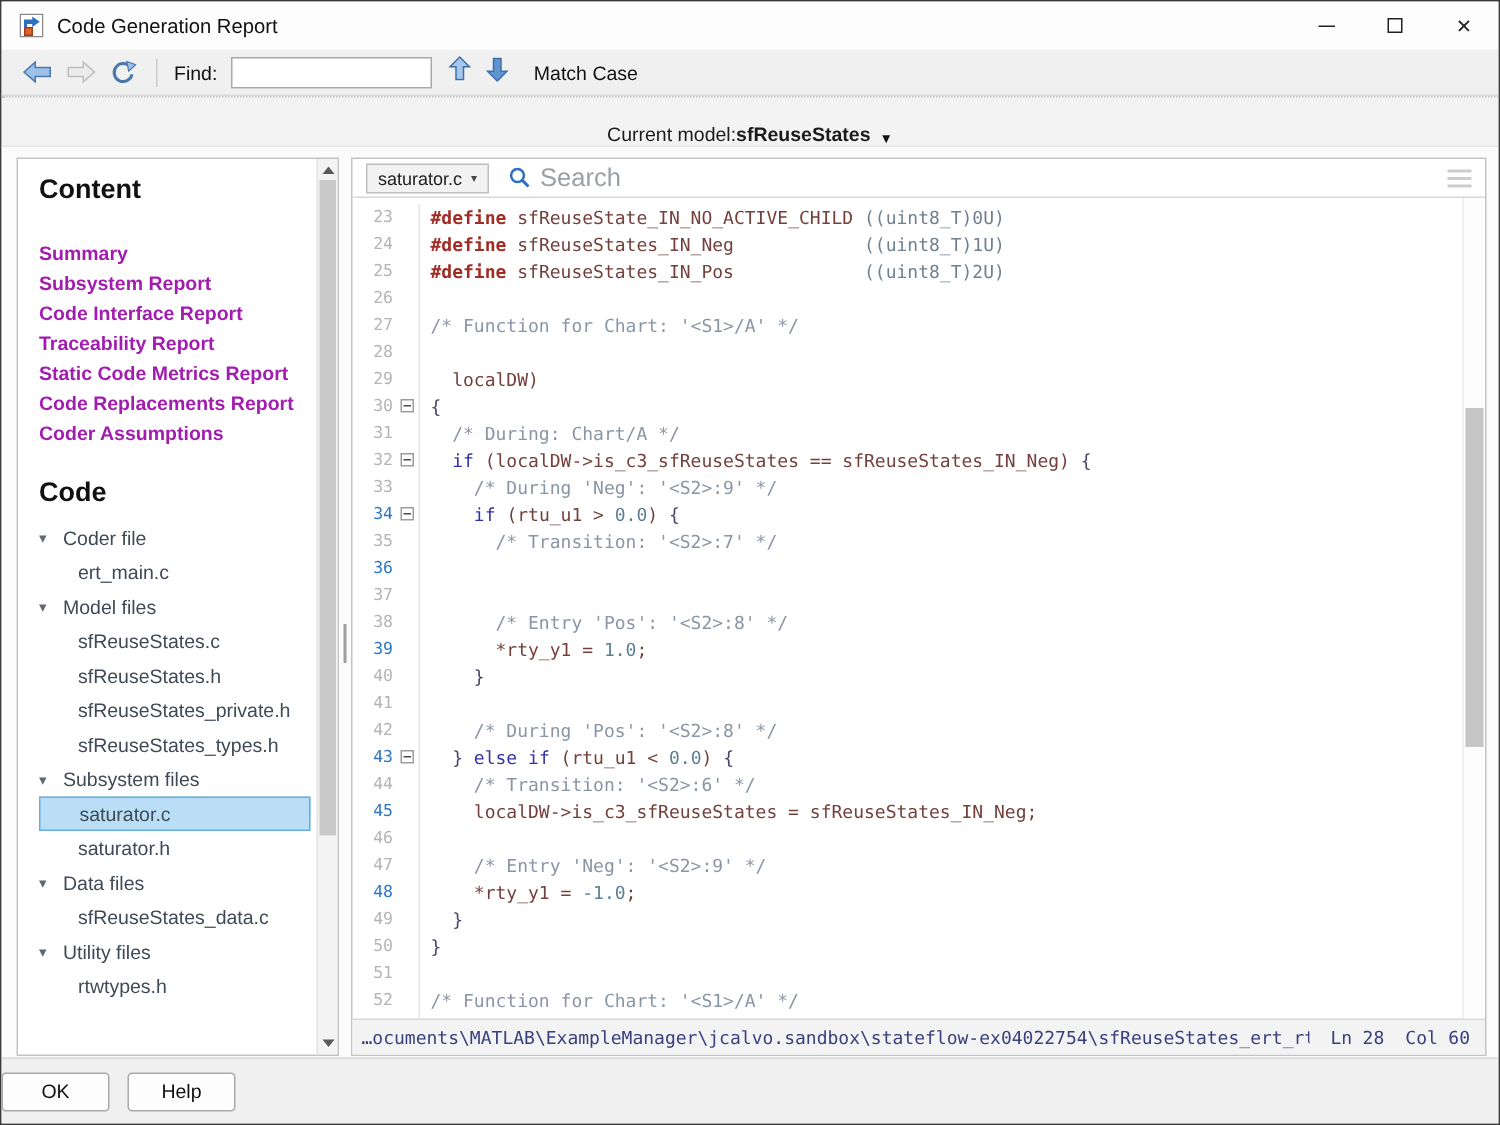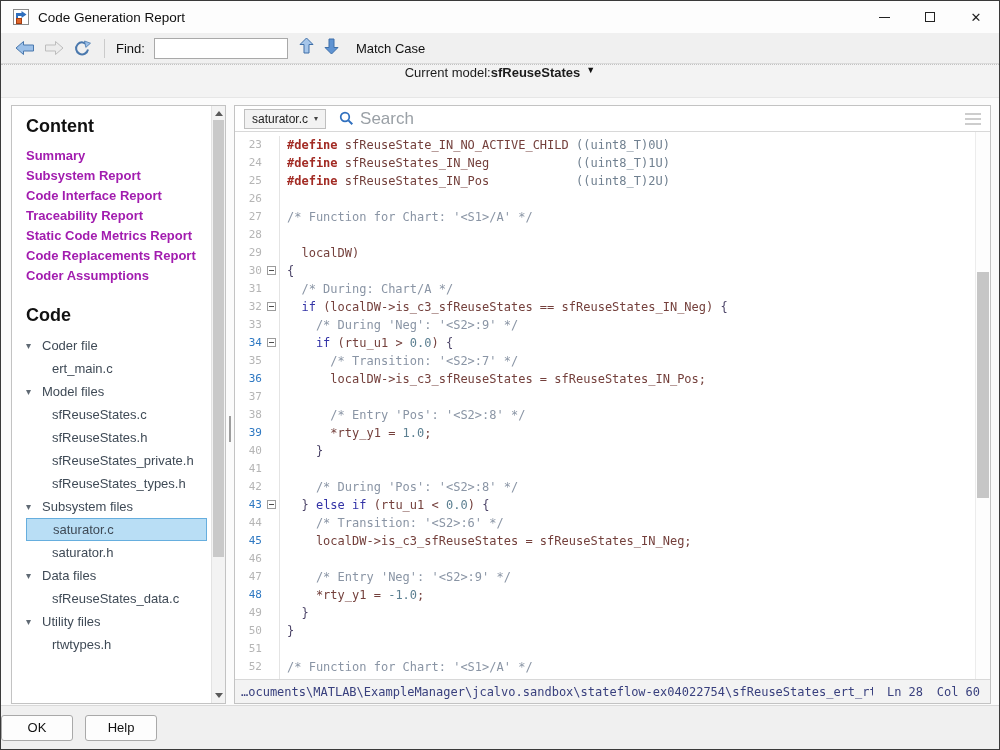--- a/index.html
+++ b/index.html
@@ -21,29 +21,29 @@
   
   .toolbar { height:31px; background:#f0f0f0; border-bottom:1px solid #dadada; display:flex; align-items:center; padding-left:14px; }
   .tb-btn { display:flex; align-items:center; justify-content:center; margin-right:9px; }
   .tb-sep { width:1px; height:19px; background:#cbcbcb; margin:0 11px 0 4px; }
   .find-label { font-size:13px; color:#111; margin-right:9px; }
   .find-input { width:134px; height:21px; border:1px solid #a9a9a9; background:#fff; font-size:12px; padding:0 4px; outline:none; font-family:"Liberation Sans",sans-serif; }
   .find-arrows { display:flex; align-items:center; margin-left:11px; gap:10px; }
   .match-case { font-size:13px; color:#111; margin-left:17px; }
   
   .modelbar { height:34px; background:#f3f3f3; border-top:1px dotted #c2c2c2; border-bottom:1px solid #e6e6e6;
-              display:flex; align-items:flex-start; justify-content:center; font-size:13px; color:#1b1b1b; }
+              display:flex; align-items:flex-end; justify-content:center; font-size:13px; color:#1b1b1b; }
   .modelbar b { font-weight:bold; }
   .model-caret { font-size:9px; margin-left:6px; color:#111; }
   
   .content { position:absolute; top:97px; left:0; right:0; bottom:44px; background:#fbfbfb; }
   
   .sidebar { position:absolute; left:10px; top:7px; width:215px; height:599px; background:#fff; border:1px solid #c3c3c3; overflow:hidden; }
   .sidebar-inner { position:absolute; left:0; top:0; right:14px; bottom:0; padding:10px 0 0 14px; overflow:hidden; }
-  .side-heading { font-size:18px; font-weight:bold; color:#111; margin-bottom:9px; }
+  .side-heading { font-size:18px; font-weight:bold; color:#111; margin-bottom:22px; }
   .side-link { font-size:13px; font-weight:bold; color:#a21caf; line-height:20px; cursor:pointer; }
   .code-heading { margin-top:19px; margin-bottom:8px; }
   .tree-row { height:23px; display:flex; align-items:center; font-size:13px; color:#3f4a56; width:181px; }
   .tree-row .tri { width:16px; font-size:10px; color:#606a74; flex:none; }
   .tree-row.file { padding-left:26px; }
   .tree-row.selected { background:#b9def5; border:1px solid #66aede; }
   
   .side-scroll { position:absolute; right:0; top:0; bottom:0; width:14px; background:#f3f3f3; border-left:1px solid #e3e3e3; }
   .side-scroll .thumb { position:absolute; left:1px; right:1px; top:14px; height:437px; background:#c9c9c9; }
   .arr-up, .arr-dn { position:absolute; left:3px; width:0; height:0; border-left:4px solid transparent; border-right:4px solid transparent; }
@@ -262,21 +262,21 @@
             <div class="code-line"><span class="ln">26</span><span class="foldcol"></span><span class="codetext"></span></div>
             <div class="code-line"><span class="ln">27</span><span class="foldcol"></span><span class="codetext"><span class="seg-cm">/* Function for Chart: '&lt;S1&gt;/A' */</span></span></div>
             <div class="code-line"><span class="ln">28</span><span class="foldcol"></span></div>
             <div class="code-line"><span class="ln">29</span><span class="foldcol"></span><span class="codetext"><span class="seg-id">  localDW)</span></span></div>
             <div class="code-line"><span class="ln">30</span><span class="foldcol"><span class="fold-box"></span></span><span class="codetext"><span class="seg-br">{</span></span></div>
             <div class="code-line"><span class="ln">31</span><span class="foldcol"></span><span class="codetext"><span class="seg-cm">  /* During: Chart/A */</span></span></div>
             <div class="code-line"><span class="ln">32</span><span class="foldcol"><span class="fold-box"></span></span><span class="codetext"><span class="seg-kw">  if</span><span class="seg-id"> (localDW-&gt;is_c3_sfReuseStates == sfReuseStates_IN_Neg) </span><span class="seg-br">{</span></span></div>
             <div class="code-line"><span class="ln">33</span><span class="foldcol"></span><span class="codetext"><span class="seg-cm">    /* During 'Neg': '&lt;S2&gt;:9' */</span></span></div>
             <div class="code-line"><span class="ln trace">34</span><span class="foldcol"><span class="fold-box"></span></span><span class="codetext"><span class="seg-kw">    if</span><span class="seg-id"> (rtu_u1 &gt; </span><span class="seg-nu">0.0</span><span class="seg-id">) </span><span class="seg-br">{</span></span></div>
             <div class="code-line"><span class="ln">35</span><span class="foldcol"></span><span class="codetext"><span class="seg-cm">      /* Transition: '&lt;S2&gt;:7' */</span></span></div>
-            <div class="code-line"><span class="ln trace">36</span><span class="foldcol"></span><span class="codetext"><span class="seg-id">      localDW-&gt;is_c3_sfReuseStates = sfReuseStates_IN_Pos;</span></span></div>
+            <div class="code-line"><span class="ln trace">36</span><span class="foldcol"></span></div>
             <div class="code-line"><span class="ln">37</span><span class="foldcol"></span><span class="codetext"></span></div>
             <div class="code-line"><span class="ln">38</span><span class="foldcol"></span><span class="codetext"><span class="seg-cm">      /* Entry 'Pos': '&lt;S2&gt;:8' */</span></span></div>
             <div class="code-line"><span class="ln trace">39</span><span class="foldcol"></span><span class="codetext"><span class="seg-id">      *rty_y1 = </span><span class="seg-nu">1.0</span><span class="seg-id">;</span></span></div>
             <div class="code-line"><span class="ln">40</span><span class="foldcol"></span><span class="codetext"><span class="seg-br">    }</span></span></div>
             <div class="code-line"><span class="ln">41</span><span class="foldcol"></span><span class="codetext"></span></div>
             <div class="code-line"><span class="ln">42</span><span class="foldcol"></span><span class="codetext"><span class="seg-cm">    /* During 'Pos': '&lt;S2&gt;:8' */</span></span></div>
             <div class="code-line"><span class="ln trace">43</span><span class="foldcol"><span class="fold-box"></span></span><span class="codetext"><span class="seg-br">  } </span><span class="seg-kw">else</span><span class="seg-id"> </span><span class="seg-kw">if</span><span class="seg-id"> (rtu_u1 &lt; </span><span class="seg-nu">0.0</span><span class="seg-id">) </span><span class="seg-br">{</span></span></div>
             <div class="code-line"><span class="ln">44</span><span class="foldcol"></span><span class="codetext"><span class="seg-cm">    /* Transition: '&lt;S2&gt;:6' */</span></span></div>
             <div class="code-line"><span class="ln trace">45</span><span class="foldcol"></span><span class="codetext"><span class="seg-id">    localDW-&gt;is_c3_sfReuseStates = sfReuseStates_IN_Neg;</span></span></div>
             <div class="code-line"><span class="ln">46</span><span class="foldcol"></span><span class="codetext"></span></div>

